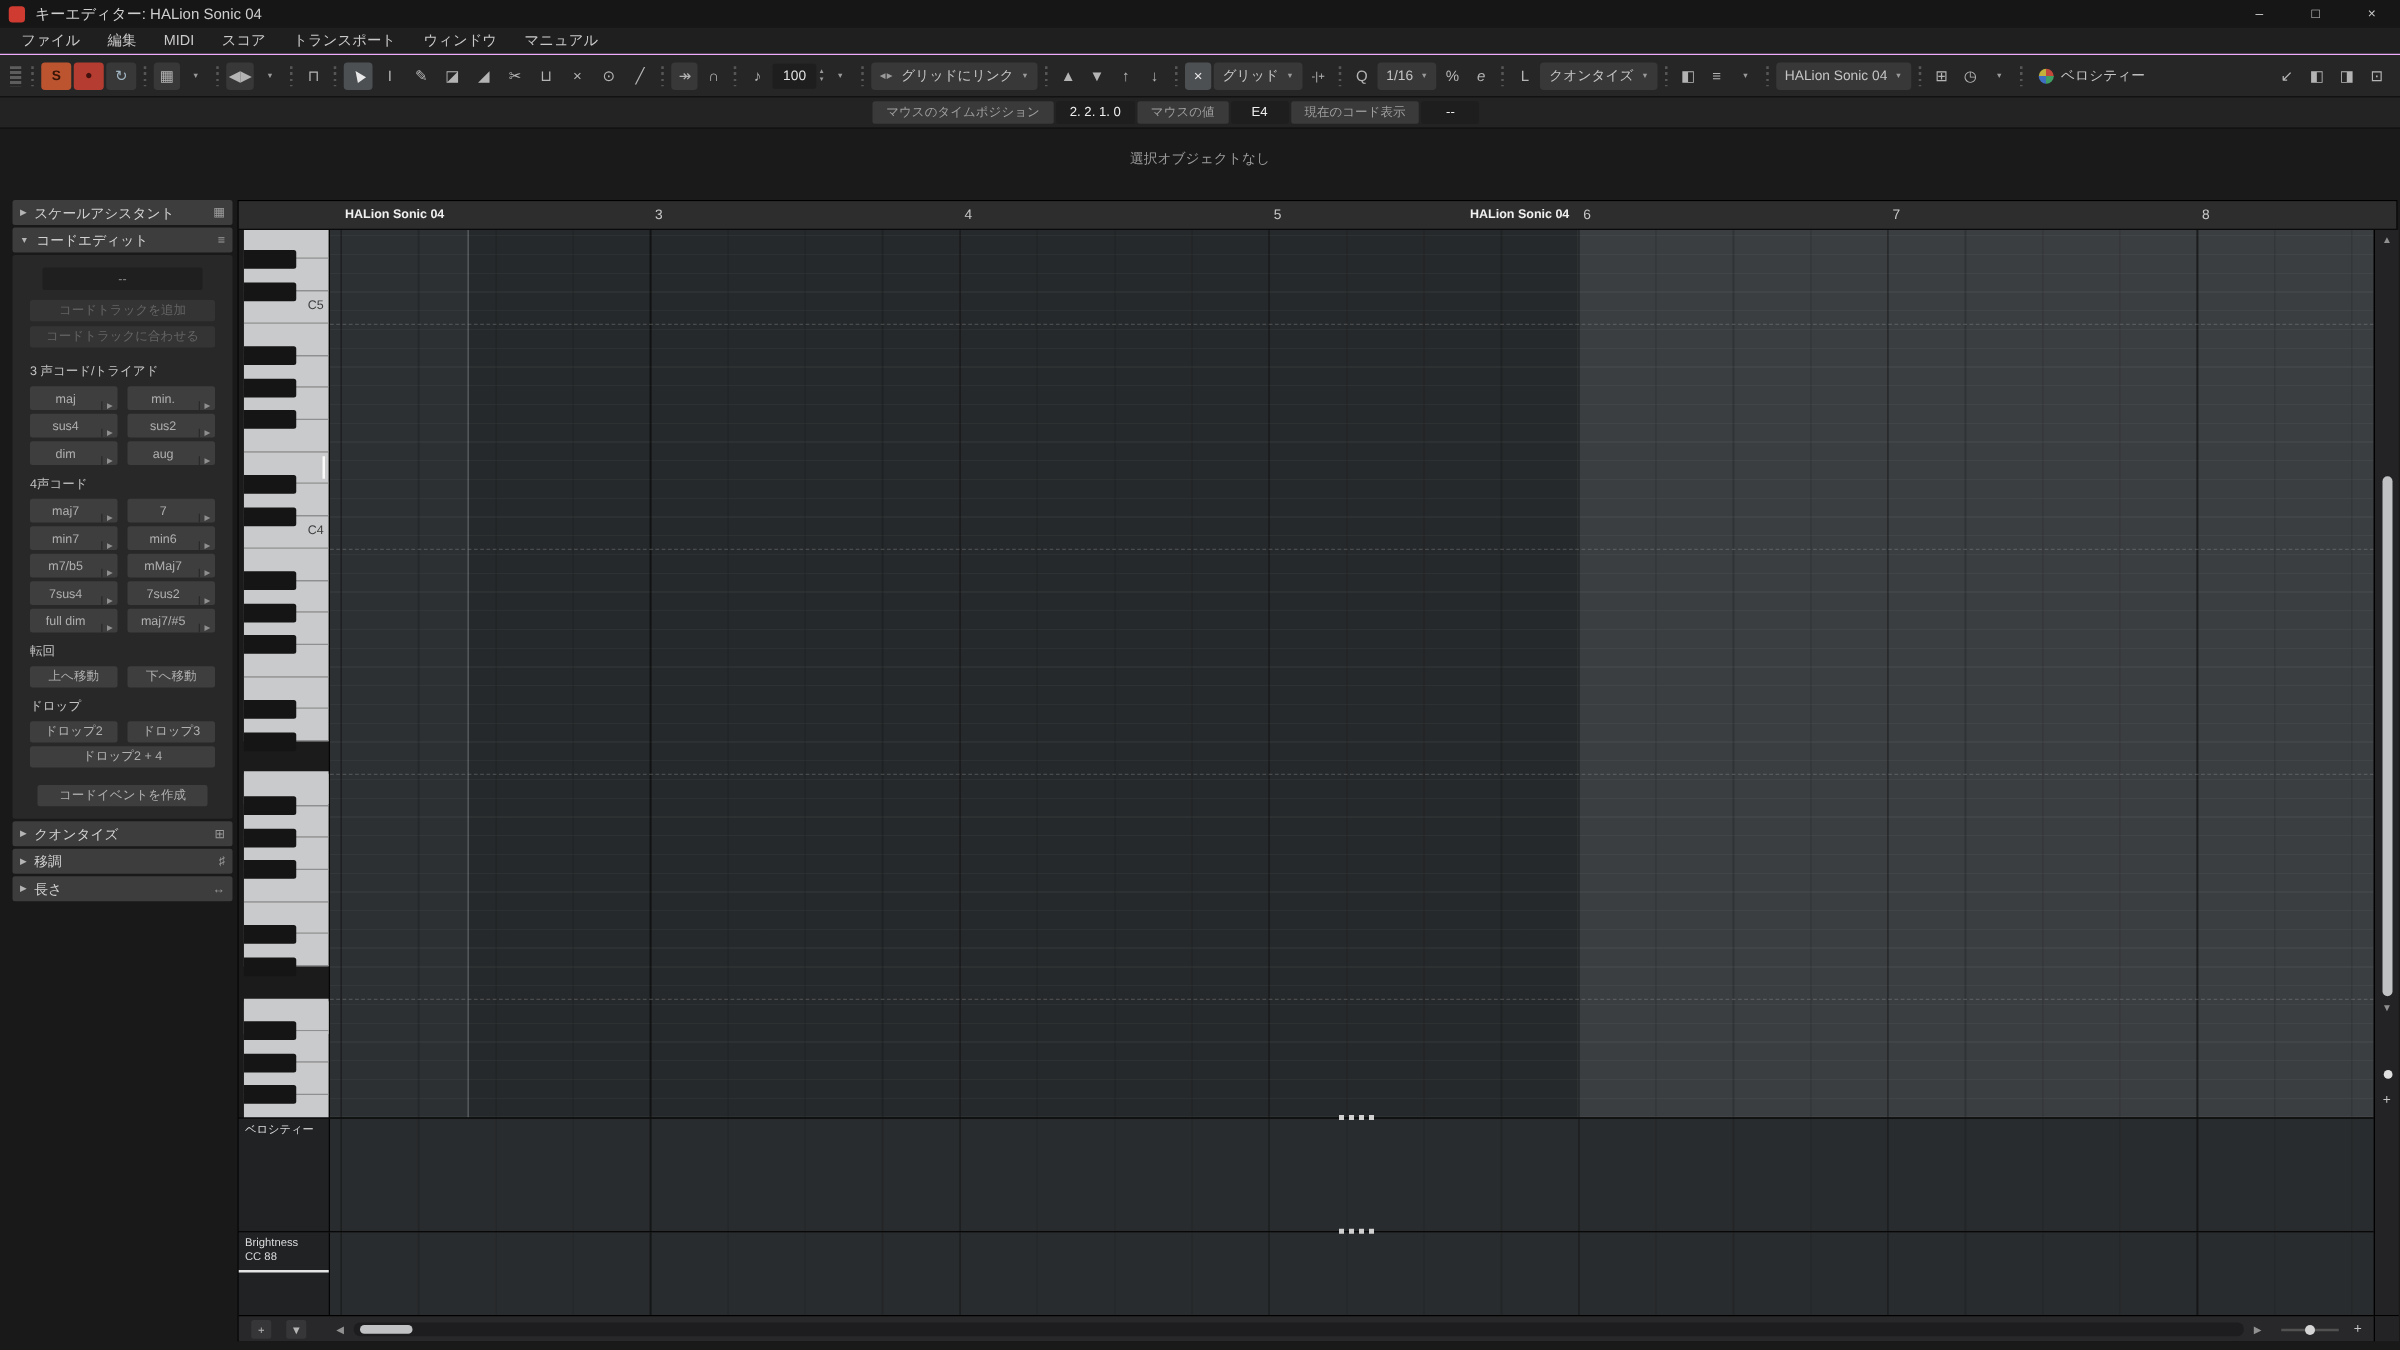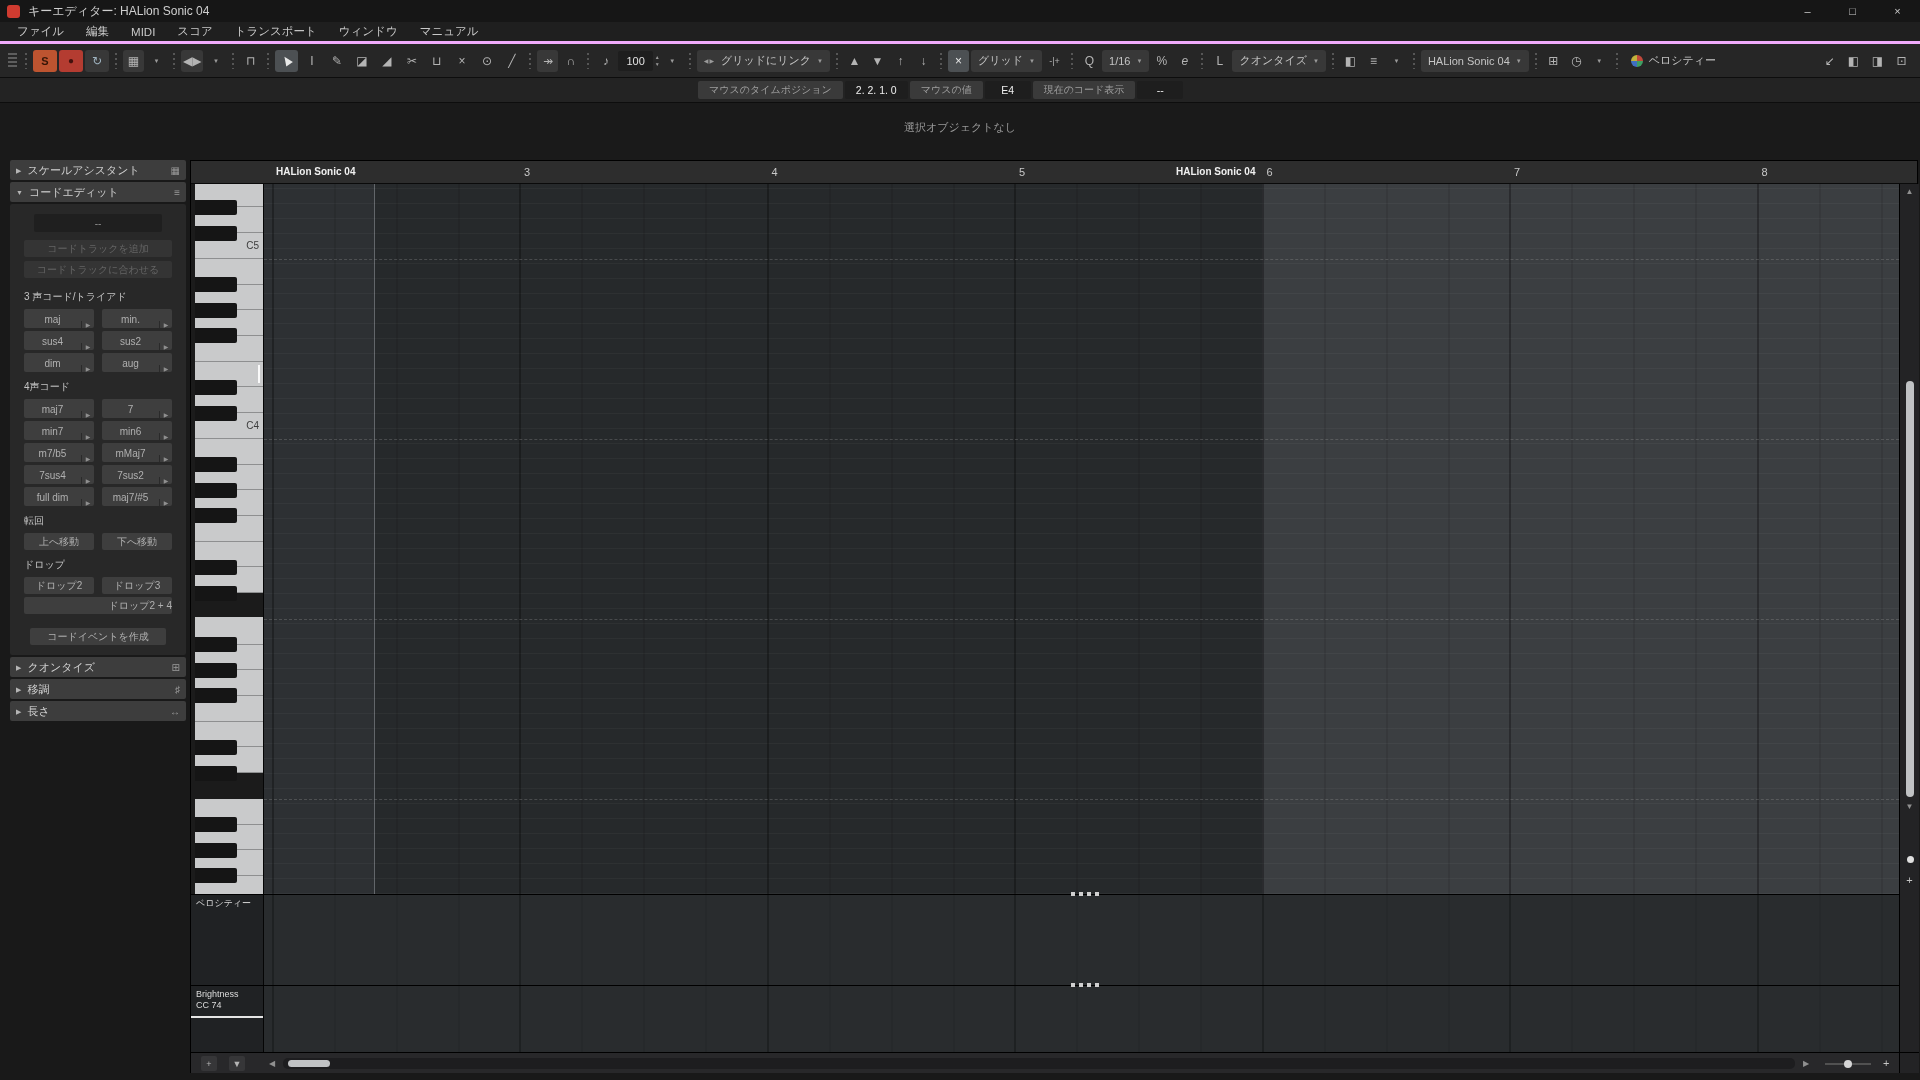--- a/index.html
+++ b/index.html
@@ -9,21 +9,21 @@
   
   .titlebar { height:22px; background:#161616; display:flex; align-items:center; }
   .app-icon { width:13px; height:13px; background:#cf3b30; border-radius:3px; margin:0 8px 0 7px; }
   .title-text { font-size:12px; color:#cfcfcf; }
   .win-controls { margin-left:auto; display:flex; height:100%; }
   .win-btn { width:45px; height:100%; display:flex; align-items:center; justify-content:center;
     font-size:11px; color:#cccccc; }
 
   
   .menubar { height:22px; background:#1f1f1f; display:flex; align-items:center; padding-left:6px;
-    border-bottom:3px solid #f0abfc; }
+    border-bottom:1px solid #f0abfc; }
   .menu-item { padding:0 11px; font-size:11.5px; color:#c9c9c9; }
 
   
   .toolbar { height:34px; background:#262626; border-bottom:1px solid #0d0d0d;
     display:flex; align-items:center; padding:0 8px; gap:2px; overflow:hidden; }
   .tb-sep { width:2px; height:16px; margin:0 4px; flex:none;
     background:repeating-linear-gradient(to bottom,#565656 0 2px,transparent 2px 5px); }
   .tb-btn { height:22px; min-width:21px; flex:none; display:flex; align-items:center; justify-content:center;
     color:#b4b4b4; font-size:12px; border-radius:3px; padding:0 2px; }
   .tb-btn.boxed { background:#383838; }
@@ -72,21 +72,21 @@
   .chord-body { background:#282828; border-radius:2px; margin-bottom:2px; padding:10px 0 10px; }
   .chord-display { height:18px; margin:0 24px 8px; background:#1f1f1f; border-radius:2px;
     color:#8f8f8f; font-size:10px; display:flex; align-items:center; justify-content:center; }
   .panel-btn { height:17px; line-height:17px; background:#3e3e3e; border-radius:2px; text-align:center;
     color:#b0b0b0; font-size:10px; white-space:nowrap; overflow:hidden; }
   .panel-btn.block { margin:0 14px 4px; }
   .panel-btn.dim { color:#646464; background:#343434; }
   .sec-label { font-size:10px; color:#c4c4c4; padding:8px 0 5px 14px; }
   .chord-grid, .pair-grid { display:grid; grid-template-columns:1fr 1fr; column-gap:8px; row-gap:3px;
     padding:0 14px; }
-  .span2 { grid-column:1 / span 2;text-align:right; }
+  .span2 { grid-column:1 / span 2; }
   .chord-btn { display:flex; height:19px; background:#3e3e3e; border-radius:2px; overflow:hidden;align-items:flex-end; }
   .cb-label { flex:1; text-align:center; line-height:17px; color:#b0b0b0; font-size:10px; }
   .cb-arrow { width:13px; border-left:1px solid #2a2a2a; color:#8f8f8f; font-size:6px;
     display:flex; align-items:center; justify-content:center; }
   .create-wrap { padding:14px 20px 0; }
 
   
   .editor { position:absolute; left:190px; top:0; width:1728px; height:913px;
     background:#202020; border:1px solid #000; }
   .ruler { position:absolute; left:0; top:0; width:100%; height:23px; background:#2d2d2d;
@@ -502,21 +502,21 @@
         <span class="lane-title">ベロシティー</span>
       </div>
       <div class="lane-body">
         <div class="vgrid"></div>
       </div>
     </div>
 
     <div class="lane cc-lane">
       <div class="lane-left">
         <span class="lane-title">Brightness</span>
-        <span class="lane-title">CC 74</span>
+        <span class="lane-title">CC 88</span>
         <span class="cc-underline"></span>
       </div>
       <div class="lane-body">
         <div class="vgrid"></div>
       </div>
     </div>
 
     <div class="lane-handle" style="top:731px;"></div>
     <div class="lane-handle" style="top:822px;"></div>
 

